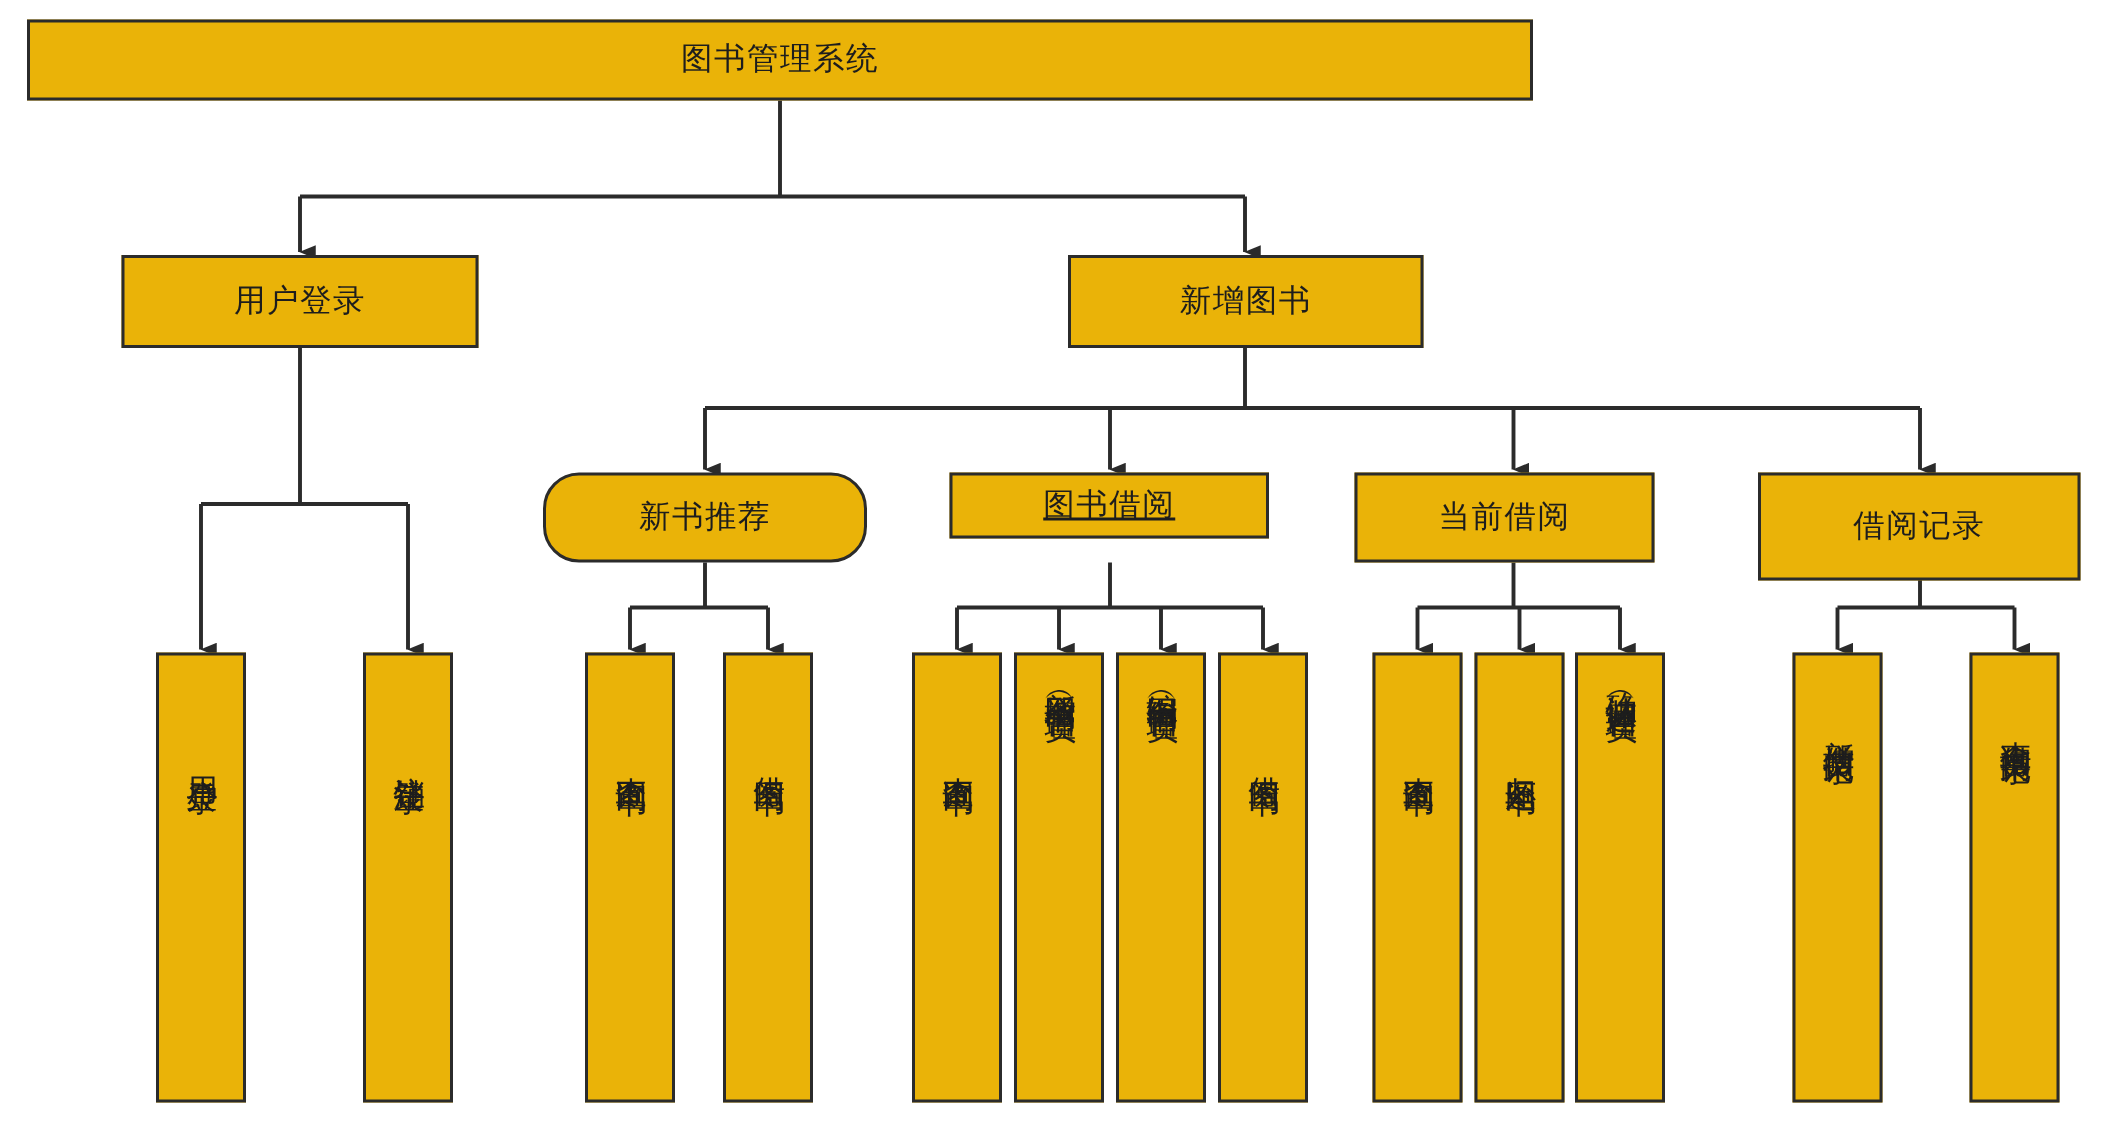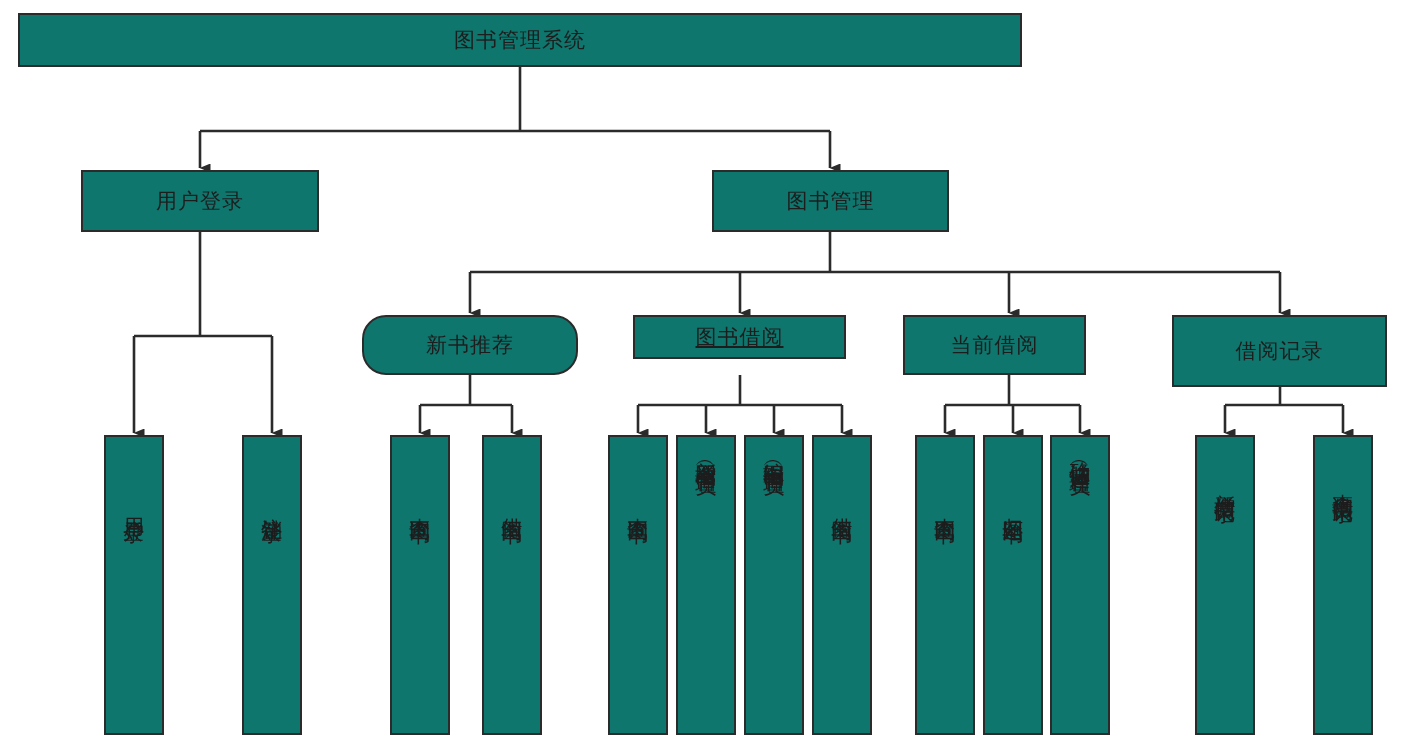--- a/index.html
+++ b/index.html
@@ -23,21 +23,21 @@
   svg.wires {
     position: absolute;
     left: 0; top: 0;
     width: 1405px;
     height: 747px;
     pointer-events: none;
   }
   .node {
     position: absolute;
     box-sizing: border-box;
-    background: #0f766e;
+    background: #eab308;
     border: 2px solid #2b2b2b;
     display: flex;
     align-items: center;
     justify-content: center;
     color: #1d1d1d;
   }
   .node.horiz .label {
     font-size: 21px;
     letter-spacing: 1px;
     line-height: 1.2;
@@ -132,30 +132,30 @@
   </svg>
 
   <div class="node horiz" style="left:18px; top:13px; width:1004px; height:54px;">
     <span class="label">图书管理系统</span>
   </div>
 
   <div class="node horiz" style="left:81px; top:170px; width:238px; height:62px;">
     <span class="label">用户登录</span>
   </div>
   <div class="node horiz" style="left:712px; top:170px; width:237px; height:62px;">
-    <span class="label">图书管理</span>
+    <span class="label">新增图书</span>
   </div>
 
   <div class="node horiz" style="left:362px; top:315px; width:216px; height:60px;border-radius:24px;">
     <span class="label">新书推荐</span>
   </div>
   <div class="node horiz" style="left:633px; top:315px; width:213px; height:44px;text-decoration:underline;">
     <span class="label">图书借阅</span>
   </div>
-  <div class="node horiz" style="left:903px; top:315px; width:183px; height:60px;">
+  <div class="node horiz" style="left:903px; top:315px; width:200px; height:60px;">
     <span class="label">当前借阅</span>
   </div>
   <div class="node horiz" style="left:1172px; top:315px; width:215px; height:72px;">
     <span class="label">借阅记录</span>
   </div>
 
   <div class="node vert mid" style="left:104px; top:435px; width:60px; height:300px;">
     <span class="label">用户登录</span>
   </div>
   <div class="node vert mid" style="left:242px; top:435px; width:60px; height:300px;">

